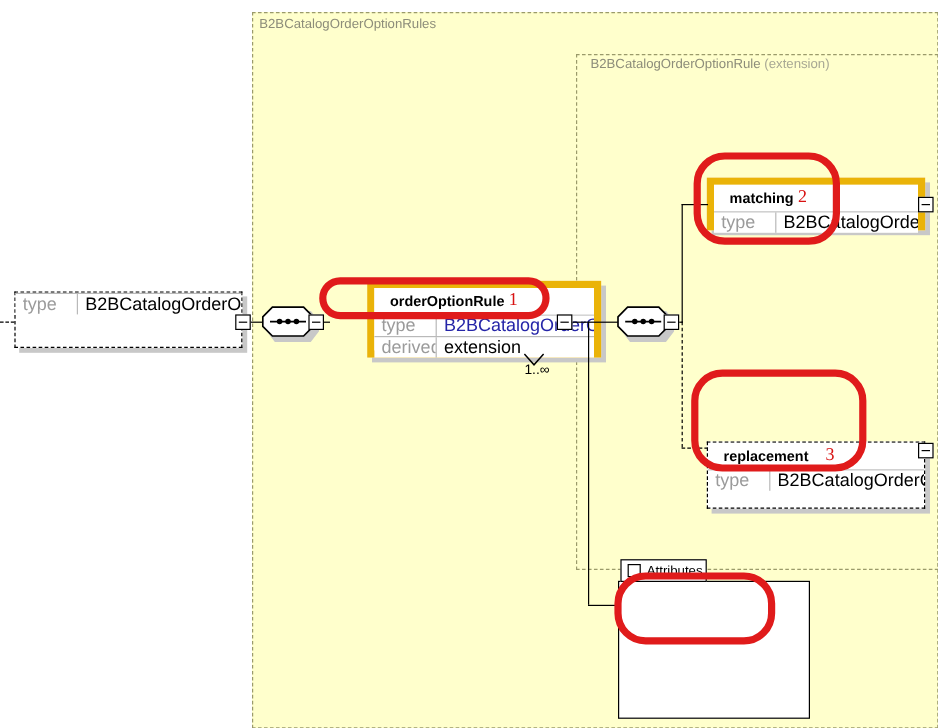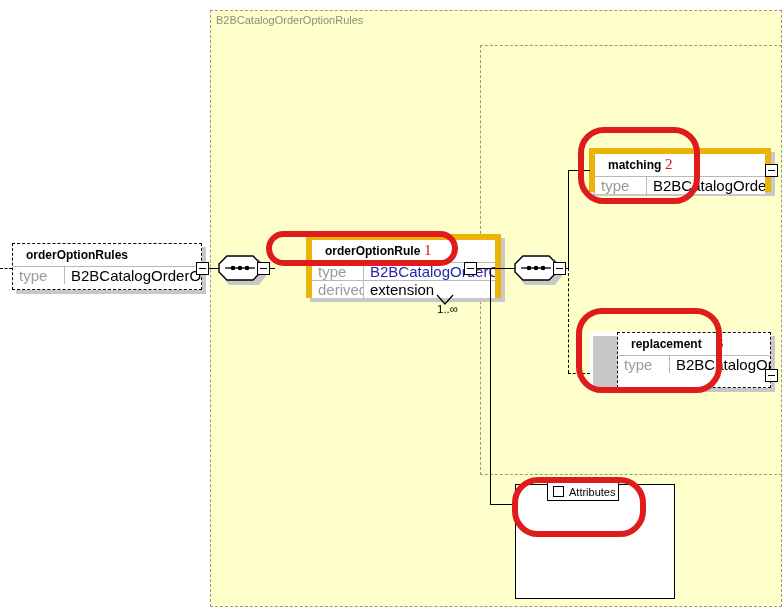--- a/index.html
+++ b/index.html
@@ -242,27 +242,30 @@
 <body>
 
 <div id="canvas">
 
   <div class="group-outer" style="left:210px; top:10px; width:572px; height:597px;"></div>
   <div class="group-label" style="left:216px; top:14px;">
     <span>B2BCatalogOrderOptionRules</span>
   </div>
 
   <div class="group-inner" style="left:480px; top:45px; width:302px; height:430px; border-right:none;"></div>
+  <div class="group-label" style="left:492px; top:48px;">
+    <span>B2BCatalogOrderOptionRule</span>
+    <span class="suffix">(extension)</span>
+  </div>
 
   <div class="stub" style="left:0px; top:268px; width:12px;"></div>
 
   <div class="node dashed" style="left:12px; top:243px; width:190px; height:47px;">
     <div class="shadow"></div>
     <div class="frame">
-      <div class="node-title">orderOptionRules</div>
       <div class="prop-row">
         <div class="prop-key">type</div>
         <div class="prop-val">B2BCatalogOrderOptionRules</div>
       </div>
     </div>
   </div>
   <div class="collapse-box" style="left:196px; top:262px;"></div>
   <div class="hline" style="left:208px; top:268px; width:14px;"></div>
 
   <div class="seq" style="left:218px; top:255px;">
@@ -332,39 +335,39 @@
         <span class="num" style="left:70px; top:-1px;">2</span>
       </div>
       <div class="prop-row">
         <div class="prop-key">type</div>
         <div class="prop-val">B2BCatalogOrderOptionGroup</div>
       </div>
     </div>
   </div>
   <div class="collapse-box" style="left:765px; top:164px;"></div>
 
-  <div class="node dashed" style="left:589px; top:332px; width:182px; height:56px;padding-left:28px;">
+  <div class="node dashed" style="left:589px; top:368px; width:182px; height:56px;">
     <div class="shadow"></div>
     <div class="frame">
       <div class="node-title">
         <span>replacement</span>
         <span class="num" style="left:98px; top:-1px;">3</span>
       </div>
       <div class="prop-row">
         <div class="prop-key">type</div>
         <div class="prop-val">B2BCatalogOrderOptionGroup</div>
       </div>
     </div>
   </div>
   <div class="collapse-box" style="left:765px; top:369px;"></div>
 
   <div class="vline" style="left:490px; top:268px; height:236px;"></div>
   <div class="hline" style="left:490px; top:504px; width:25px;"></div>
 
-  <div class="attr-tab" style="left:547px; top:466px; width:72px; height:19px;margin-top:16px;">
+  <div class="attr-tab" style="left:517px; top:466px; width:72px; height:19px;">
     <span class="chk"></span>
     <span>Attributes</span>
   </div>
   <div class="attr-panel" style="left:515px; top:484px; width:160px; height:115px;"></div>
 
   <div class="node" style="left:530px; top:493px; width:105px; height:56px;">
     <div class="shadow"></div>
     <div class="frame">
       <div class="node-title" style="height:20px; line-height:20px;">
         <span>id</span>

